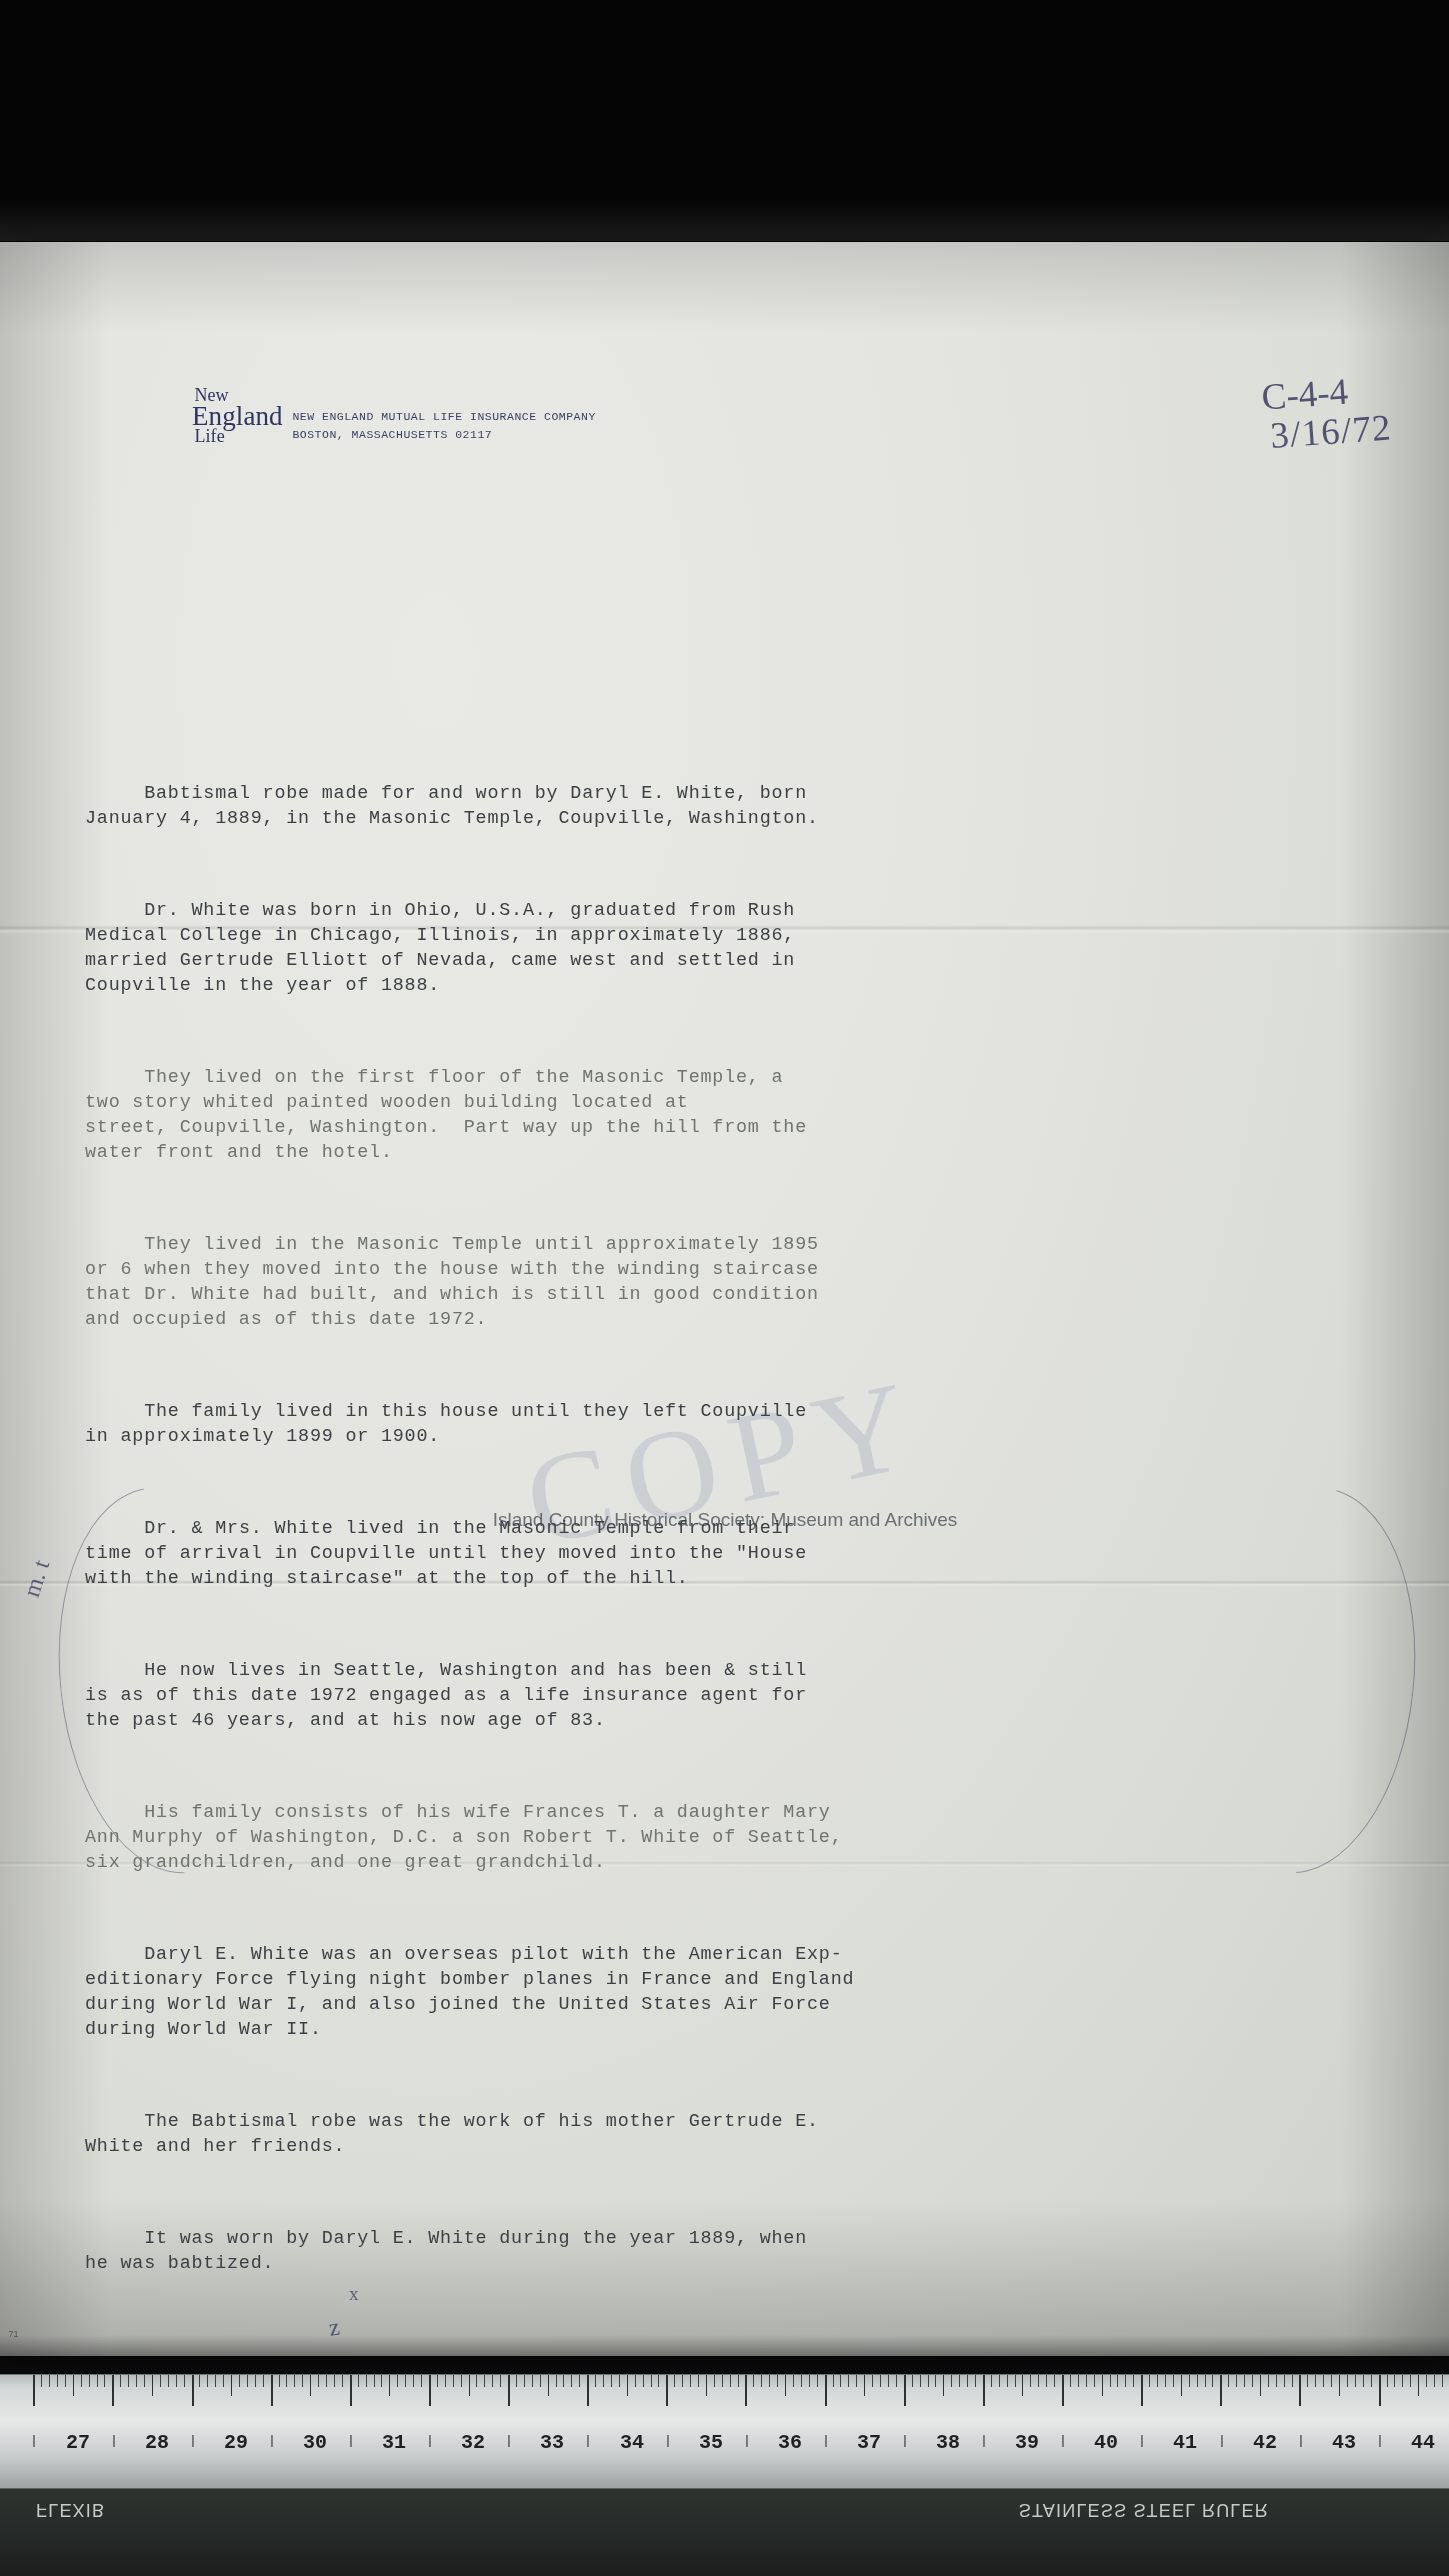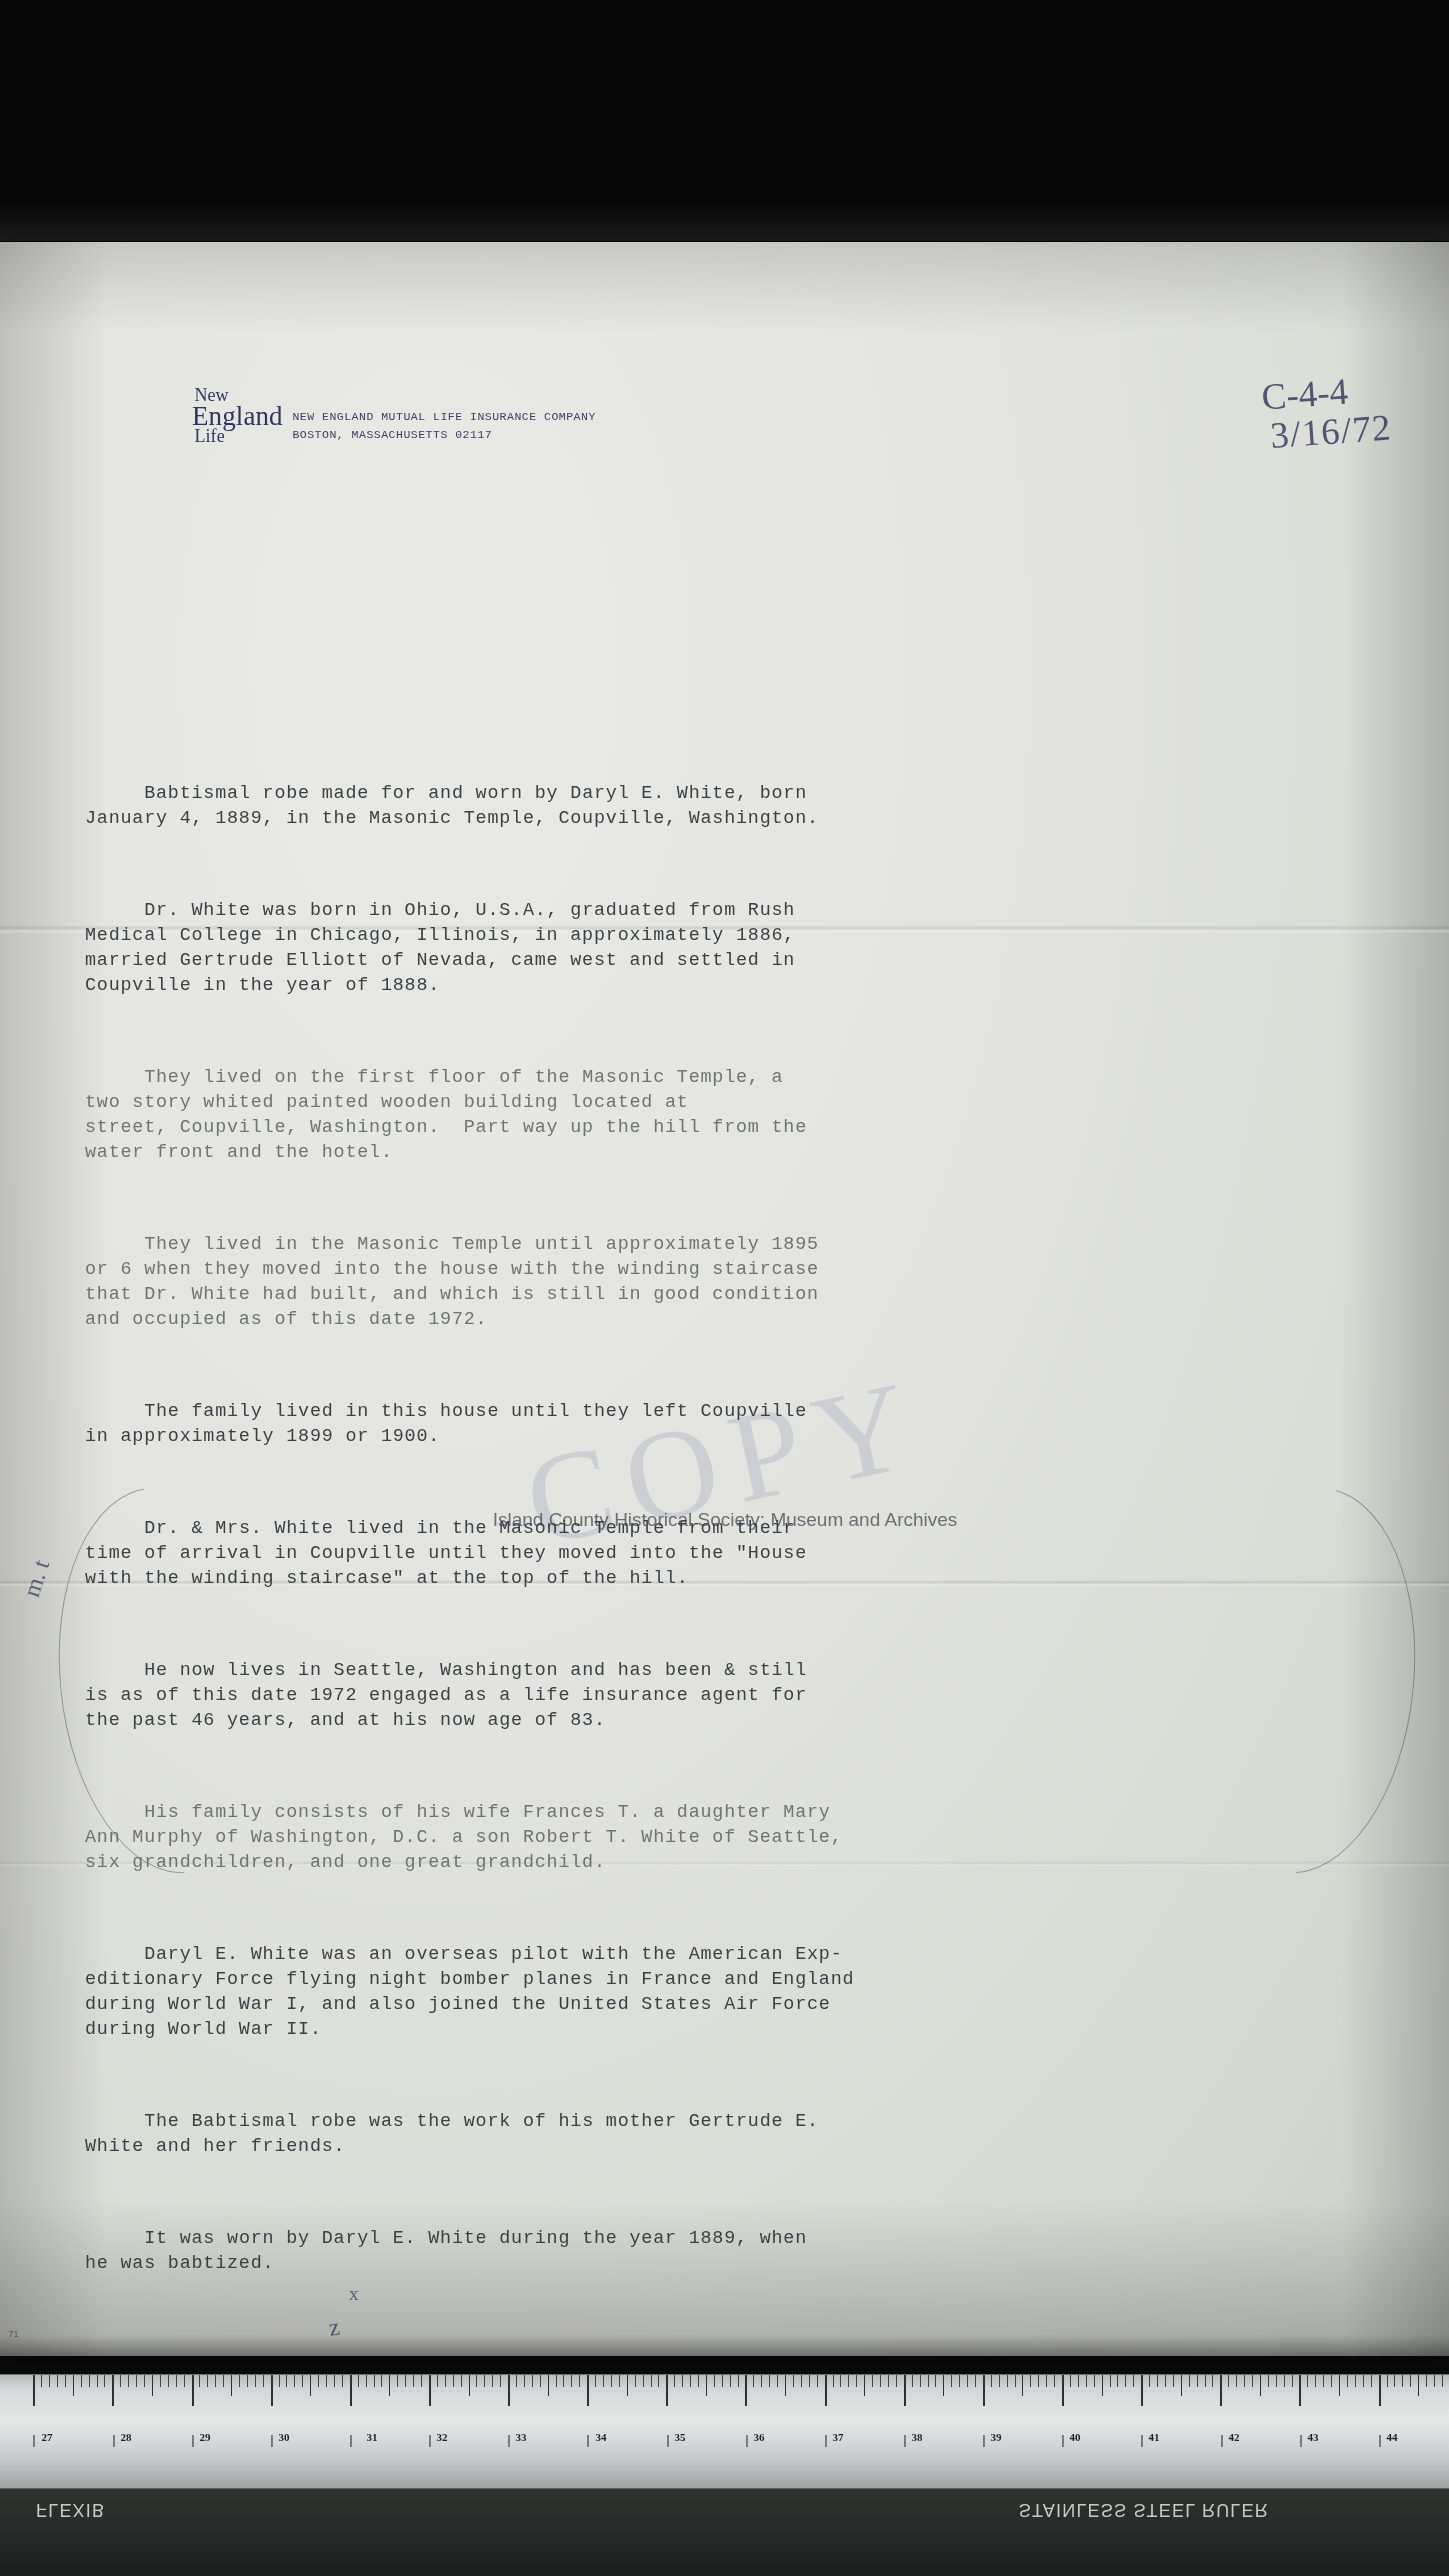--- a/index.html
+++ b/index.html
@@ -175,23 +175,24 @@
   #ticks { position: absolute; left:0; top:0; width: 100%; height: 58px; }
   .tick { position: absolute; top: 0; width: 1.2px; background: #2e3132; }
   .tick.major { height: 31px; width: 1.8px; }
   .tick.mid { height: 20.5px; }
   .tick.minor { height: 12px; background:#3f4344; }
   #ruler-labels {
     position: absolute; left: 0; top: 56px; width: 100%; height: 30px;
   }
   .rlabel {
     position: absolute; top: 0;
-    font-family: Liberation Serif, serif;
-    font-size: 11px; color: #1e2122; font-weight: bold;
+    font-family: Liberation Mono, monospace;
+    font-size: 20px; color: #1e2122; font-weight: bold;
     transform: translateX(-50%);
+    margin-left: 31px;
   }
   .rmark {
     position:absolute; top: 1.2px; font-size: 13.3px; color:#2b2e2f;
     transform: translateX(-50%);
   }
 
   
   #below {
     position: absolute; left: 0; top: 2489px; width: 1450px; height: 87px;
     background: linear-gradient(to bottom, #2e3330 0%, #262a28 50%, #1b1e1c 100%);
@@ -485,21 +486,21 @@
       </div>
     <div id="ruler-labels">
         <div class="rlabel" style="left: 47px;">27</div>
         <div class="rmark" style="left: 34px;">|</div>
         <div class="rlabel" style="left: 126px;">28</div>
         <div class="rmark" style="left: 114px;">|</div>
         <div class="rlabel" style="left: 205px;">29</div>
         <div class="rmark" style="left: 193px;">|</div>
         <div class="rlabel" style="left: 284px;">30</div>
         <div class="rmark" style="left: 272px;">|</div>
-        <div class="rlabel" style="left: 372px;">31</div>
+        <div class="rlabel" style="left: 363px;">31</div>
         <div class="rmark" style="left: 351px;">|</div>
         <div class="rlabel" style="left: 442px;">32</div>
         <div class="rmark" style="left: 430px;">|</div>
         <div class="rlabel" style="left: 521px;">33</div>
         <div class="rmark" style="left: 509px;">|</div>
         <div class="rlabel" style="left: 601px;">34</div>
         <div class="rmark" style="left: 588px;">|</div>
         <div class="rlabel" style="left: 680px;">35</div>
         <div class="rmark" style="left: 668px;">|</div>
         <div class="rlabel" style="left: 759px;">36</div>

